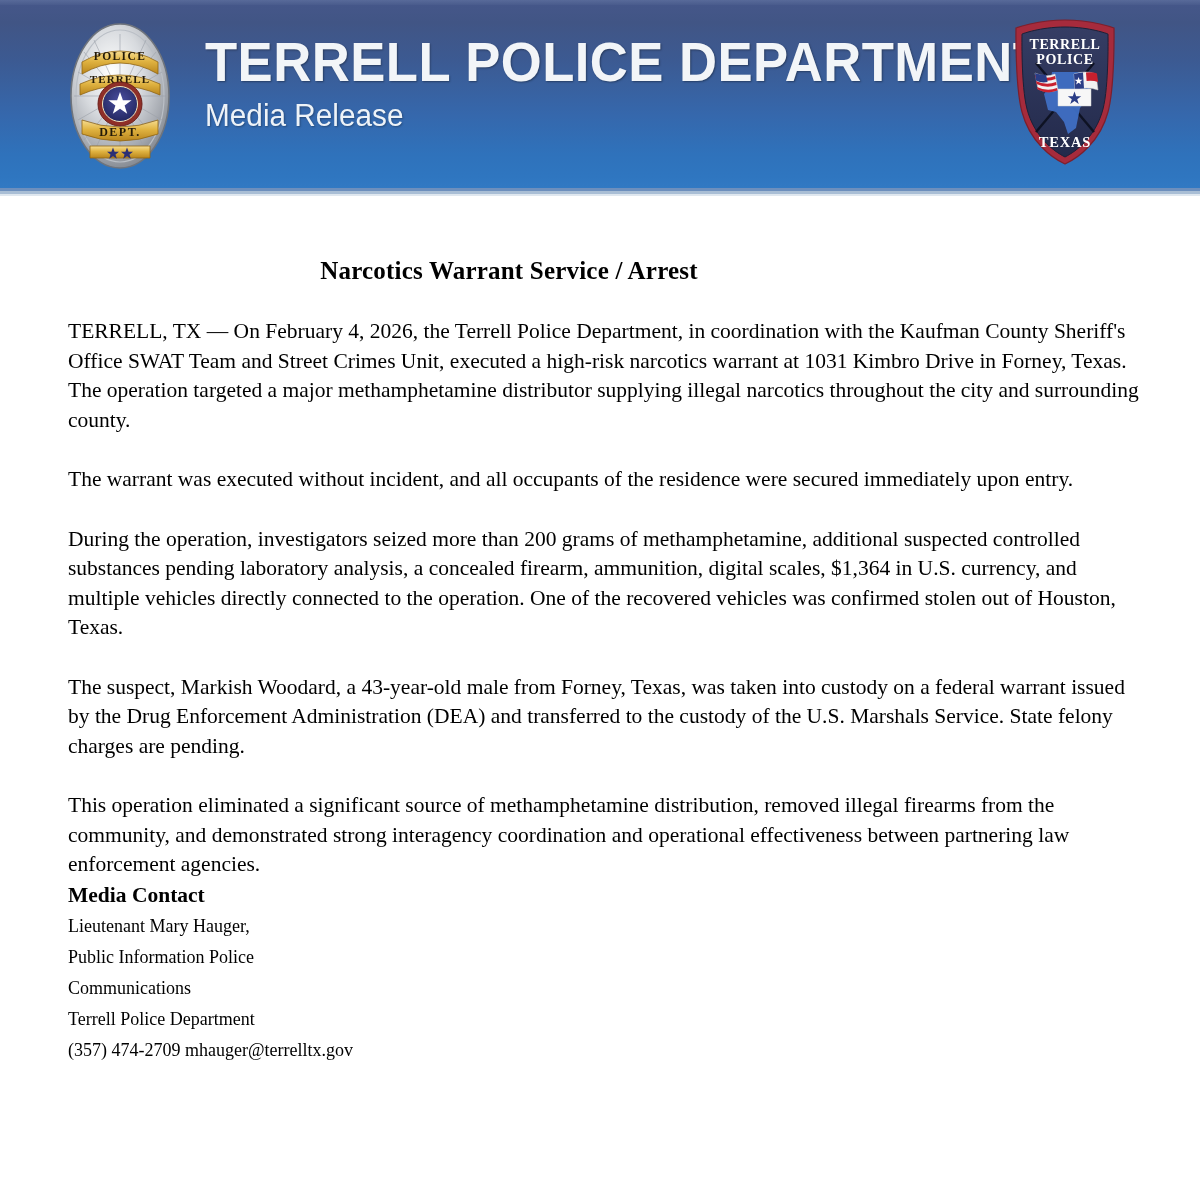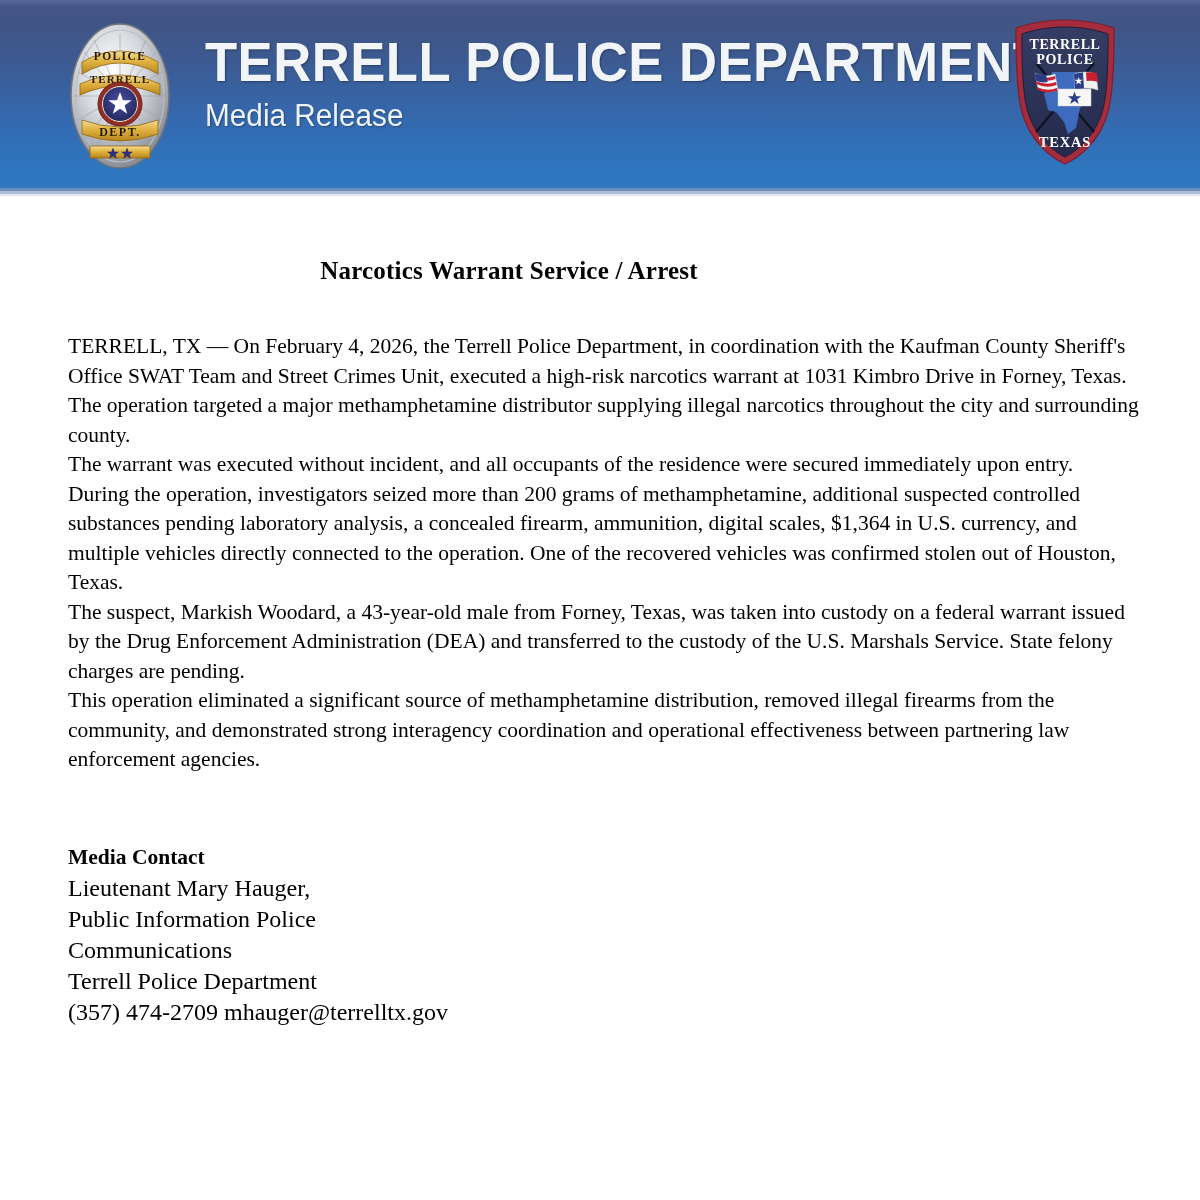--- a/index.html
+++ b/index.html
@@ -125,33 +125,32 @@
     width: 1072px;
     margin-left: 68px;
   }
   .para {
     font-size: 21.5px;
     line-height: 29.5px;
     margin: 0;
     padding: 0;
     text-align: left;
   }
-  .para.first { margin-top: 46px; }
-  .para + .para { }
+  .para.first { margin-top: 31px; }
+  .para + .para { margin-top: 30px; }
 
   .contact-block {
-    margin-top: 67px;
   }
   .contact-heading {
     font-weight: bold;
     font-size: 21.5px;
     line-height: 31px;
   }
   .contact-line {
-    font-size: 24px;
+    font-size: 18px;
     line-height: 31px;
   }
 </style>
 </head>
 <body>
 
 <div class="header-banner">
   <div class="header-top-sheen"></div>
 
   <div class="badge-left">

